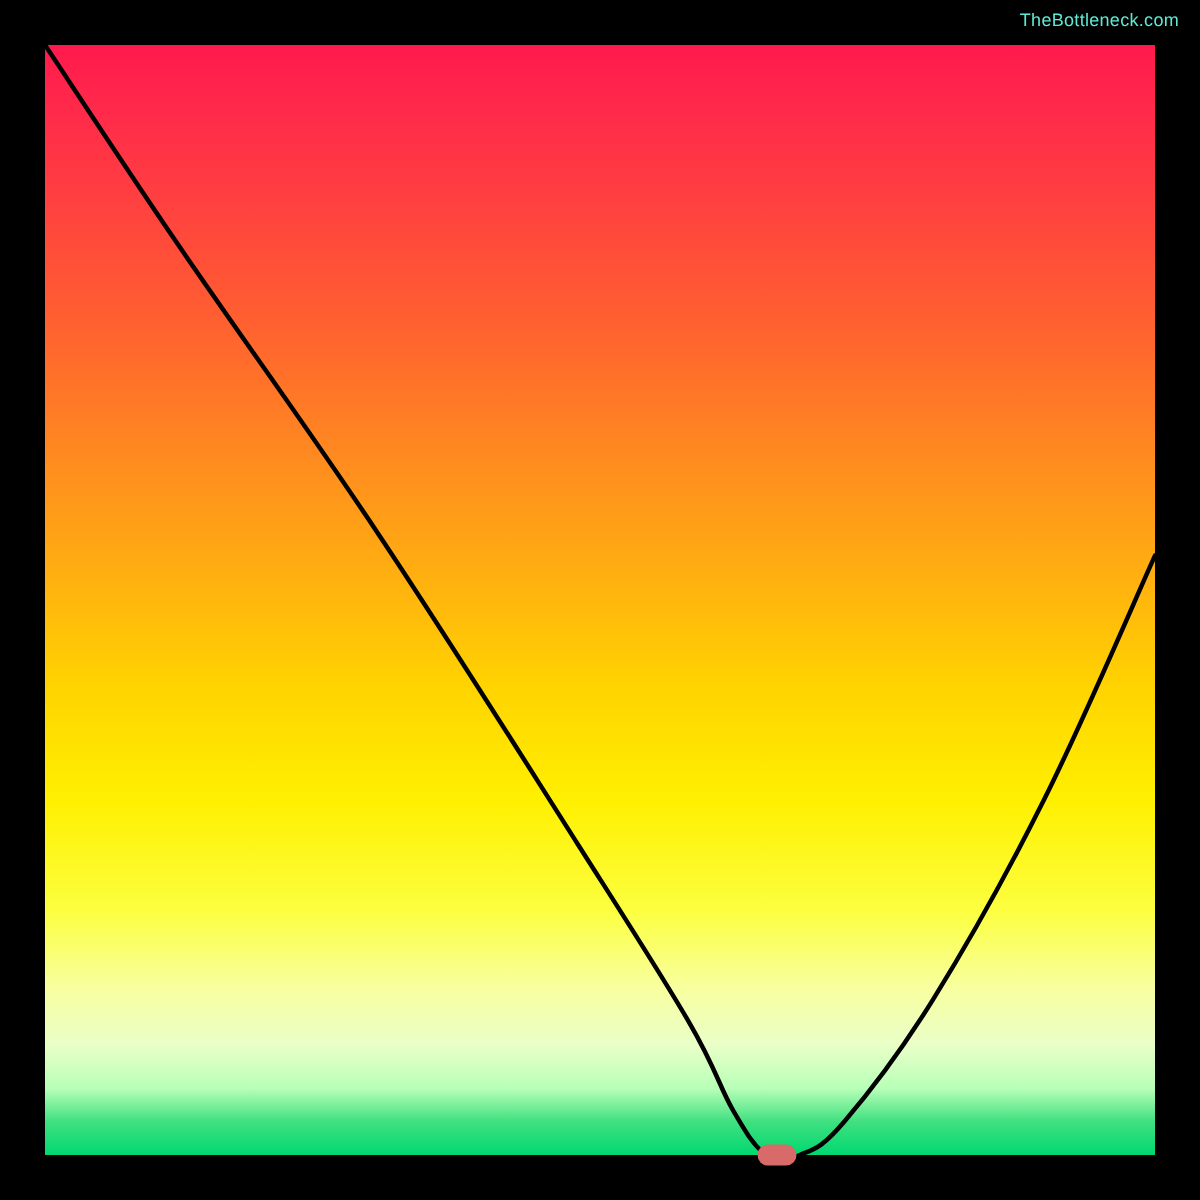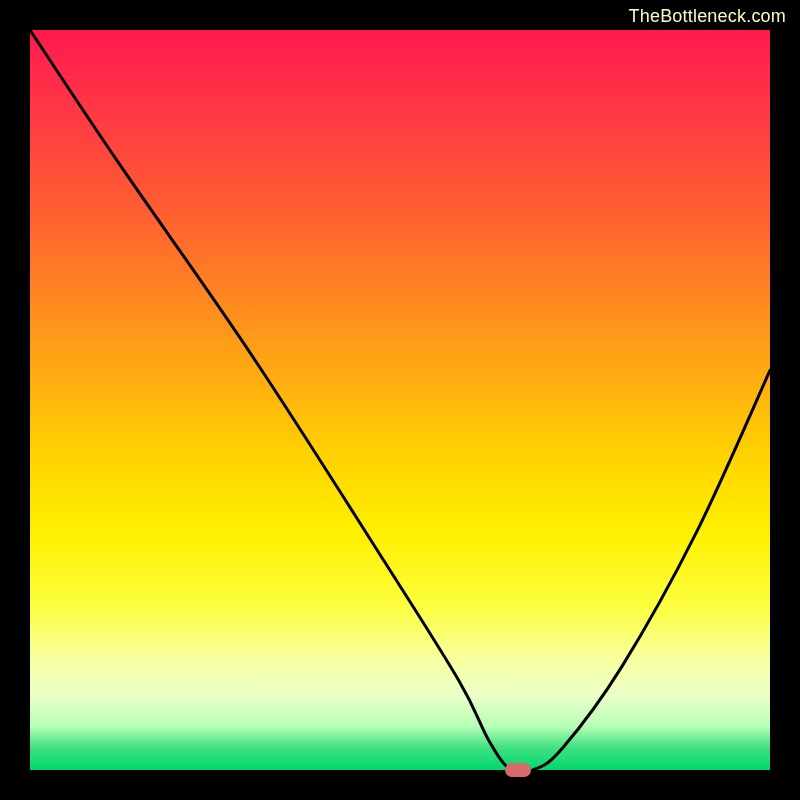--- a/index.html
+++ b/index.html
@@ -53,22 +53,22 @@
     width: 26px;
     height: 14px;
     border-radius: 7px;
     background: #d86a6a;
     transform: translate(-50%, -50%);
   }
   .watermark {
     position: absolute;
     top: 6px;
     right: 14px;
-    color: #fef9c3;
-    font-size: 18px;
+    color: #5eead4;
+    font-size: 12px;
     font-weight: 500;
     letter-spacing: 0.2px;
     user-select: none;
   }
 </style>
 </head>
 <body>
 
 <div class="frame">
 

